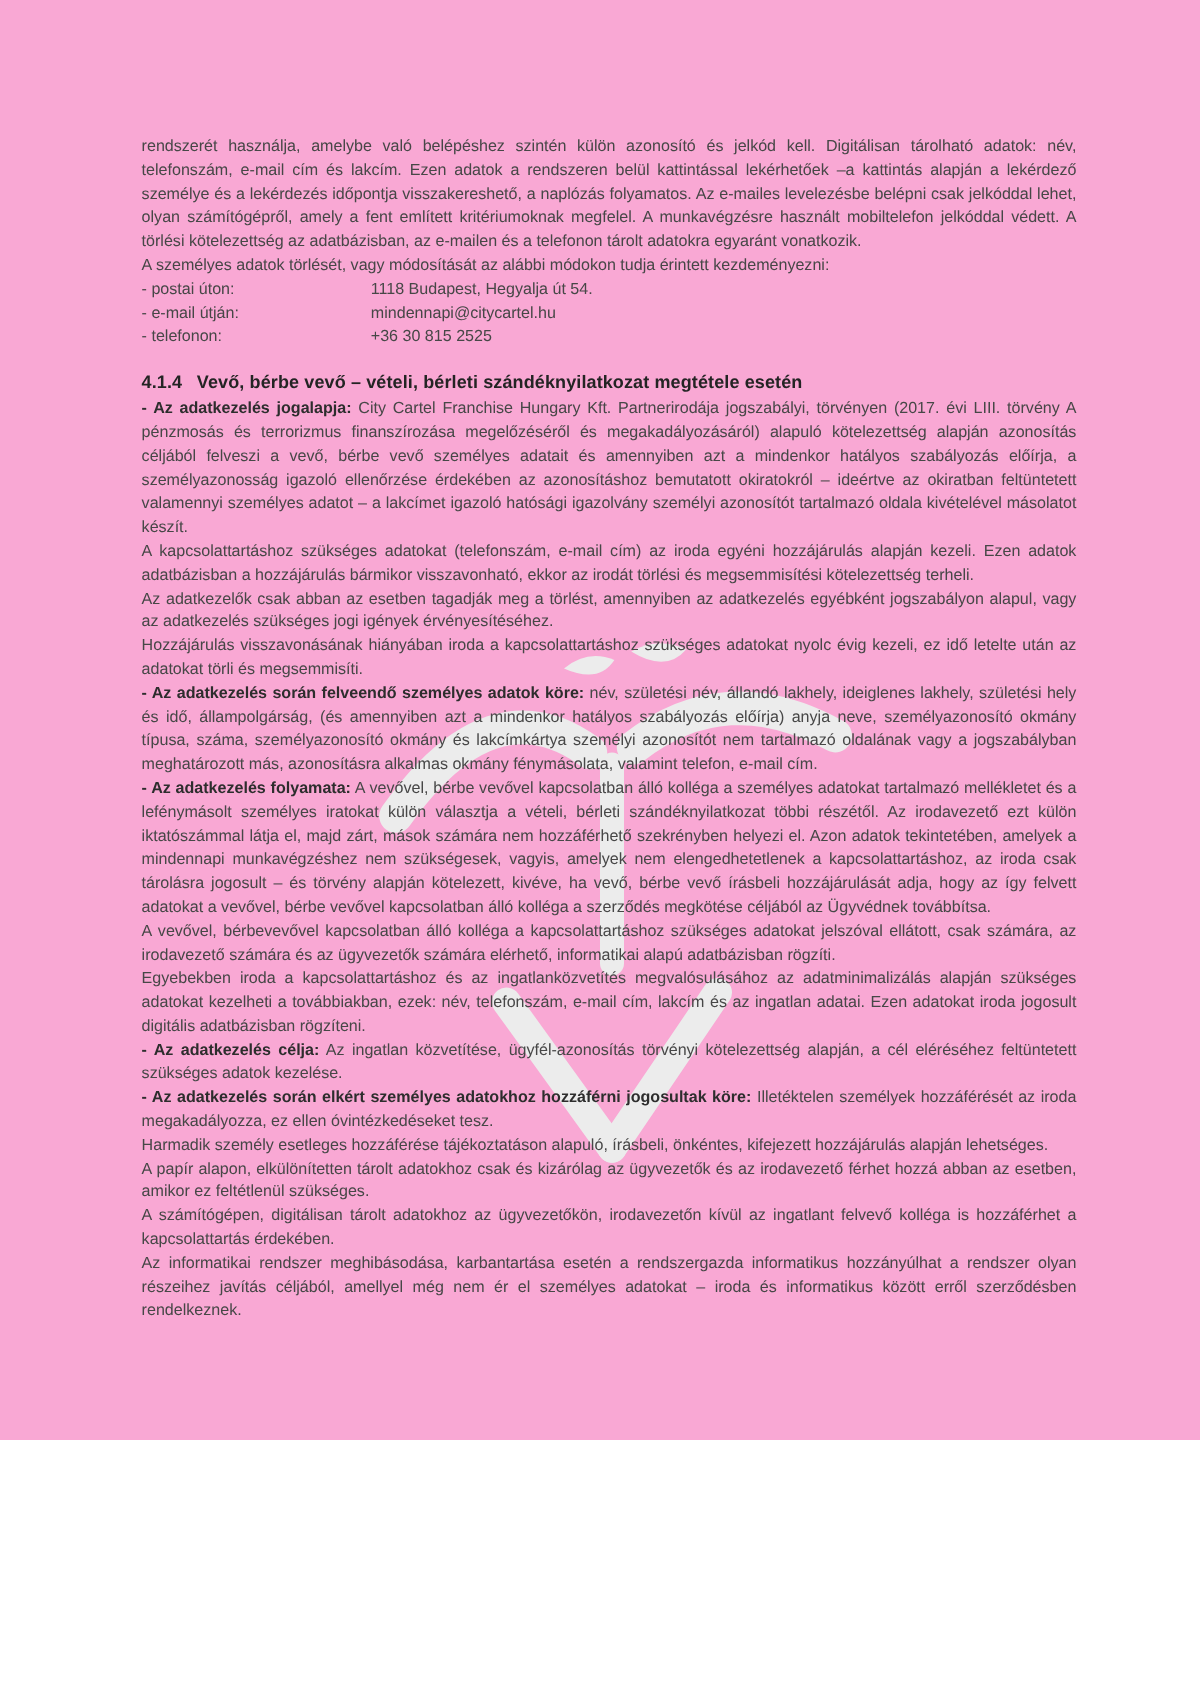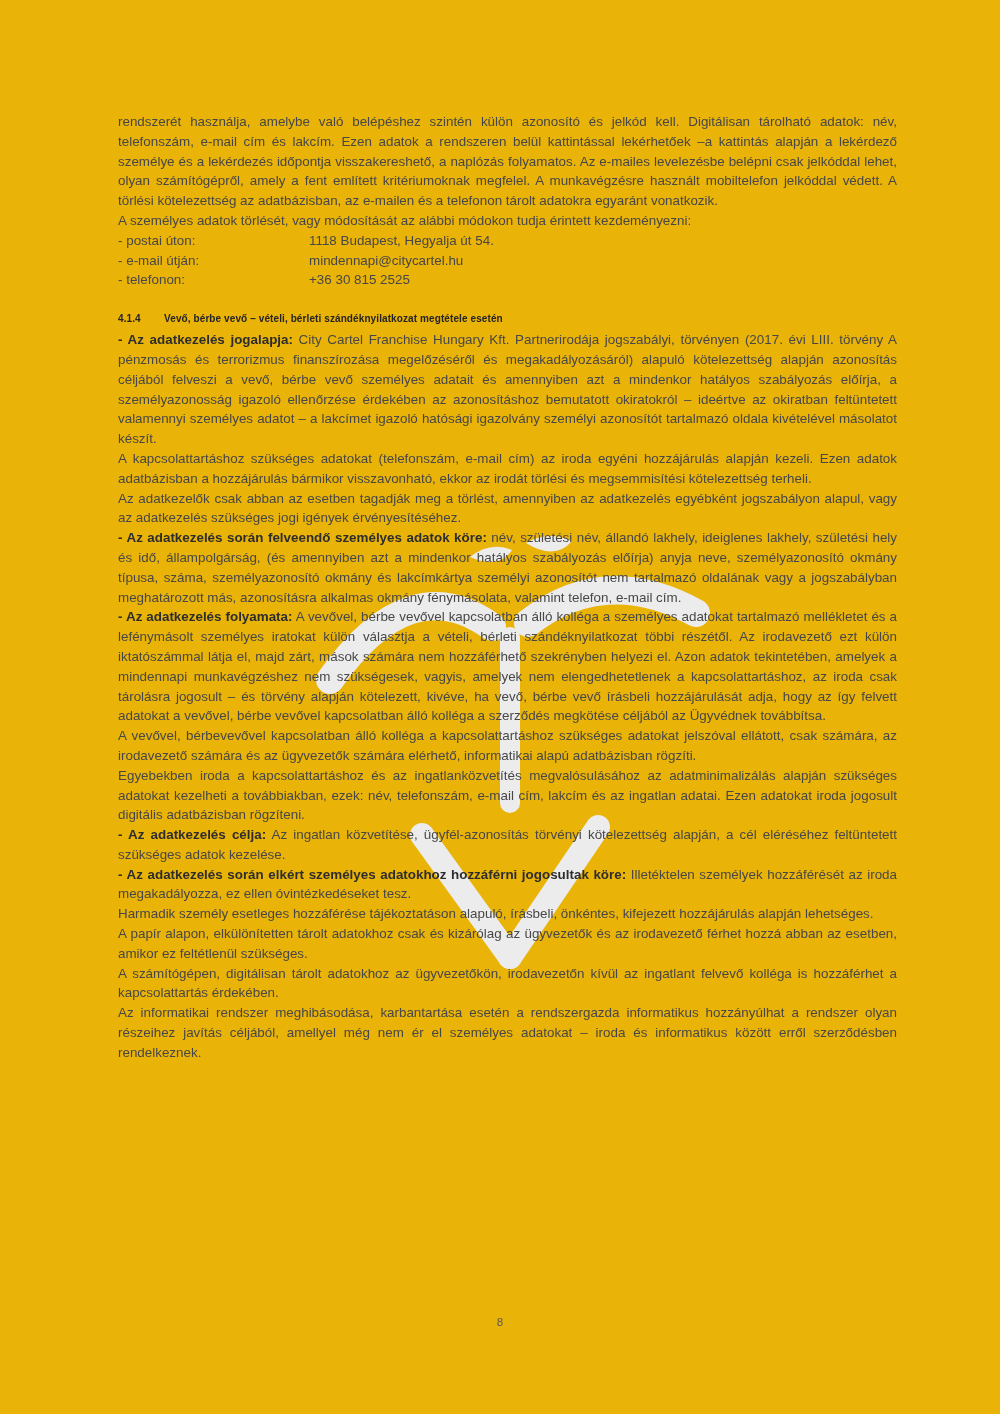--- a/index.html
+++ b/index.html
@@ -1,19 +1,19 @@
 <!DOCTYPE html>
 <html><head>
 <meta charset="utf-8">
 <style>
   html, body { margin:0; padding:0; background:#ffffff; }
   .page {
     position:relative;
-    width:1000px; height:1414px;
-    background:#eab308;
+    width:1000px; height:1200px;
+    background:#f9a8d4;
     overflow:hidden;
     font-family:"Liberation Sans", sans-serif;
   }
   .watermark {
     position:absolute;
     left:270px; top:505px;
     width:480px; height:480px;
     z-index:0;
     pointer-events:none;
   }
@@ -30,21 +30,21 @@
   }
   .content p { margin:0; }
   strong.lead { font-weight:700; color:#2d2d2d; }
   .channels { white-space:pre-wrap; }
   .contact-row { display:flex; text-align:left;gap:41px; }
   .contact-label { flex:0 0 150px; }
   .contact-value { flex:1 1 auto; }
   .section-heading {
     display:flex;
     margin:18px 0 1px 0;
-    font-size:10px;
+    font-size:15px;
     line-height:21px;
     font-weight:700;
     color:#242424;
     text-align:left;
     letter-spacing:0.1px;
   }
   .sec-num { flex:0 0 46px; }
   .page-number {
     position:absolute;
     left:0; right:0;
@@ -94,20 +94,21 @@
     </div>
 
     <h2 class="section-heading">
       <span class="sec-num">4.1.4</span>
       <span class="sec-title">Vevő, bérbe vevő – vételi, bérleti szándéknyilatkozat megtétele esetén</span>
     </h2>
 
     <p><strong class="lead">- Az adatkezelés jogalapja:</strong><span> City Cartel Franchise Hungary Kft. Partnerirodája jogszabályi, törvényen (2017. évi LIII. törvény A pénzmosás és terrorizmus finanszírozása megelőzéséről és megakadályozásáról) alapuló kötelezettség alapján azonosítás céljából felveszi a vevő, bérbe vevő személyes adatait és amennyiben azt a mindenkor hatályos szabályozás előírja, a személyazonosság igazoló ellenőrzése érdekében az azonosításhoz bemutatott okiratokról – ideértve az okiratban feltüntetett valamennyi személyes adatot – a lakcímet igazoló hatósági igazolvány személyi azonosítót tartalmazó oldala kivételével másolatot készít.</span></p>
     <p><span>A kapcsolattartáshoz szükséges adatokat (telefonszám, e-mail cím) az iroda egyéni hozzájárulás alapján kezeli. Ezen adatok adatbázisban a hozzájárulás bármikor visszavonható, ekkor az irodát törlési és megsemmisítési kötelezettség terheli.</span></p>
     <p><span>Az adatkezelők csak abban az esetben tagadják meg a törlést, amennyiben az adatkezelés egyébként jogszabályon alapul, vagy az adatkezelés szükséges jogi igények érvényesítéséhez.</span></p>
+    <p><span>Hozzájárulás visszavonásának hiányában iroda a kapcsolattartáshoz szükséges adatokat nyolc évig kezeli, ez idő letelte után az adatokat törli és megsemmisíti.</span></p>
     <p><strong class="lead">- Az adatkezelés során felveendő személyes adatok köre:</strong><span> név, születési név, állandó lakhely, ideiglenes lakhely, születési hely és idő, állampolgárság, (és amennyiben azt a mindenkor hatályos szabályozás előírja) anyja neve, személyazonosító okmány típusa, száma, személyazonosító okmány és lakcímkártya személyi azonosítót nem tartalmazó oldalának vagy a jogszabályban meghatározott más, azonosításra alkalmas okmány fénymásolata, valamint telefon, e-mail cím.</span></p>
     <p><strong class="lead">- Az adatkezelés folyamata:</strong><span> A vevővel, bérbe vevővel kapcsolatban álló kolléga a személyes adatokat tartalmazó mellékletet és a lefénymásolt személyes iratokat külön választja a vételi, bérleti szándéknyilatkozat többi részétől. Az irodavezető ezt külön iktatószámmal látja el, majd zárt, mások számára nem hozzáférhető szekrényben helyezi el. Azon adatok tekintetében, amelyek a mindennapi munkavégzéshez nem szükségesek, vagyis, amelyek nem elengedhetetlenek a kapcsolattartáshoz, az iroda csak tárolásra jogosult – és törvény alapján kötelezett, kivéve, ha vevő, bérbe vevő írásbeli hozzájárulását adja, hogy az így felvett adatokat a vevővel, bérbe vevővel kapcsolatban álló kolléga a szerződés megkötése céljából az Ügyvédnek továbbítsa.</span></p>
     <p><span>A vevővel, bérbevevővel kapcsolatban álló kolléga a kapcsolattartáshoz szükséges adatokat jelszóval ellátott, csak számára, az irodavezető számára és az ügyvezetők számára elérhető, informatikai alapú adatbázisban rögzíti.</span></p>
     <p><span>Egyebekben iroda a kapcsolattartáshoz és az ingatlanközvetítés megvalósulásához az adatminimalizálás alapján szükséges adatokat kezelheti a továbbiakban, ezek: név, telefonszám, e-mail cím, lakcím és az ingatlan adatai. Ezen adatokat iroda jogosult digitális adatbázisban rögzíteni.</span></p>
     <p><strong class="lead">- Az adatkezelés célja:</strong><span> Az ingatlan közvetítése, ügyfél-azonosítás törvényi kötelezettség alapján, a cél eléréséhez feltüntetett szükséges adatok kezelése.</span></p>
     <p><strong class="lead">- Az adatkezelés során elkért személyes adatokhoz hozzáférni jogosultak köre:</strong><span> Illetéktelen személyek hozzáférését az iroda megakadályozza, ez ellen óvintézkedéseket tesz.</span></p>
     <p><span>Harmadik személy esetleges hozzáférése tájékoztatáson alapuló, írásbeli, önkéntes, kifejezett hozzájárulás alapján lehetséges.</span></p>
     <p><span>A papír alapon, elkülönítetten tárolt adatokhoz csak és kizárólag az ügyvezetők és az irodavezető férhet hozzá abban az esetben, amikor ez feltétlenül szükséges.</span></p>
     <p><span>A számítógépen, digitálisan tárolt adatokhoz az ügyvezetőkön, irodavezetőn kívül az ingatlant felvevő kolléga is hozzáférhet a kapcsolattartás érdekében.</span></p>
     <p><span>Az informatikai rendszer meghibásodása, karbantartása esetén a rendszergazda informatikus hozzányúlhat a rendszer olyan részeihez javítás céljából, amellyel még nem ér el személyes adatokat – iroda és informatikus között erről szerződésben rendelkeznek.</span></p>

